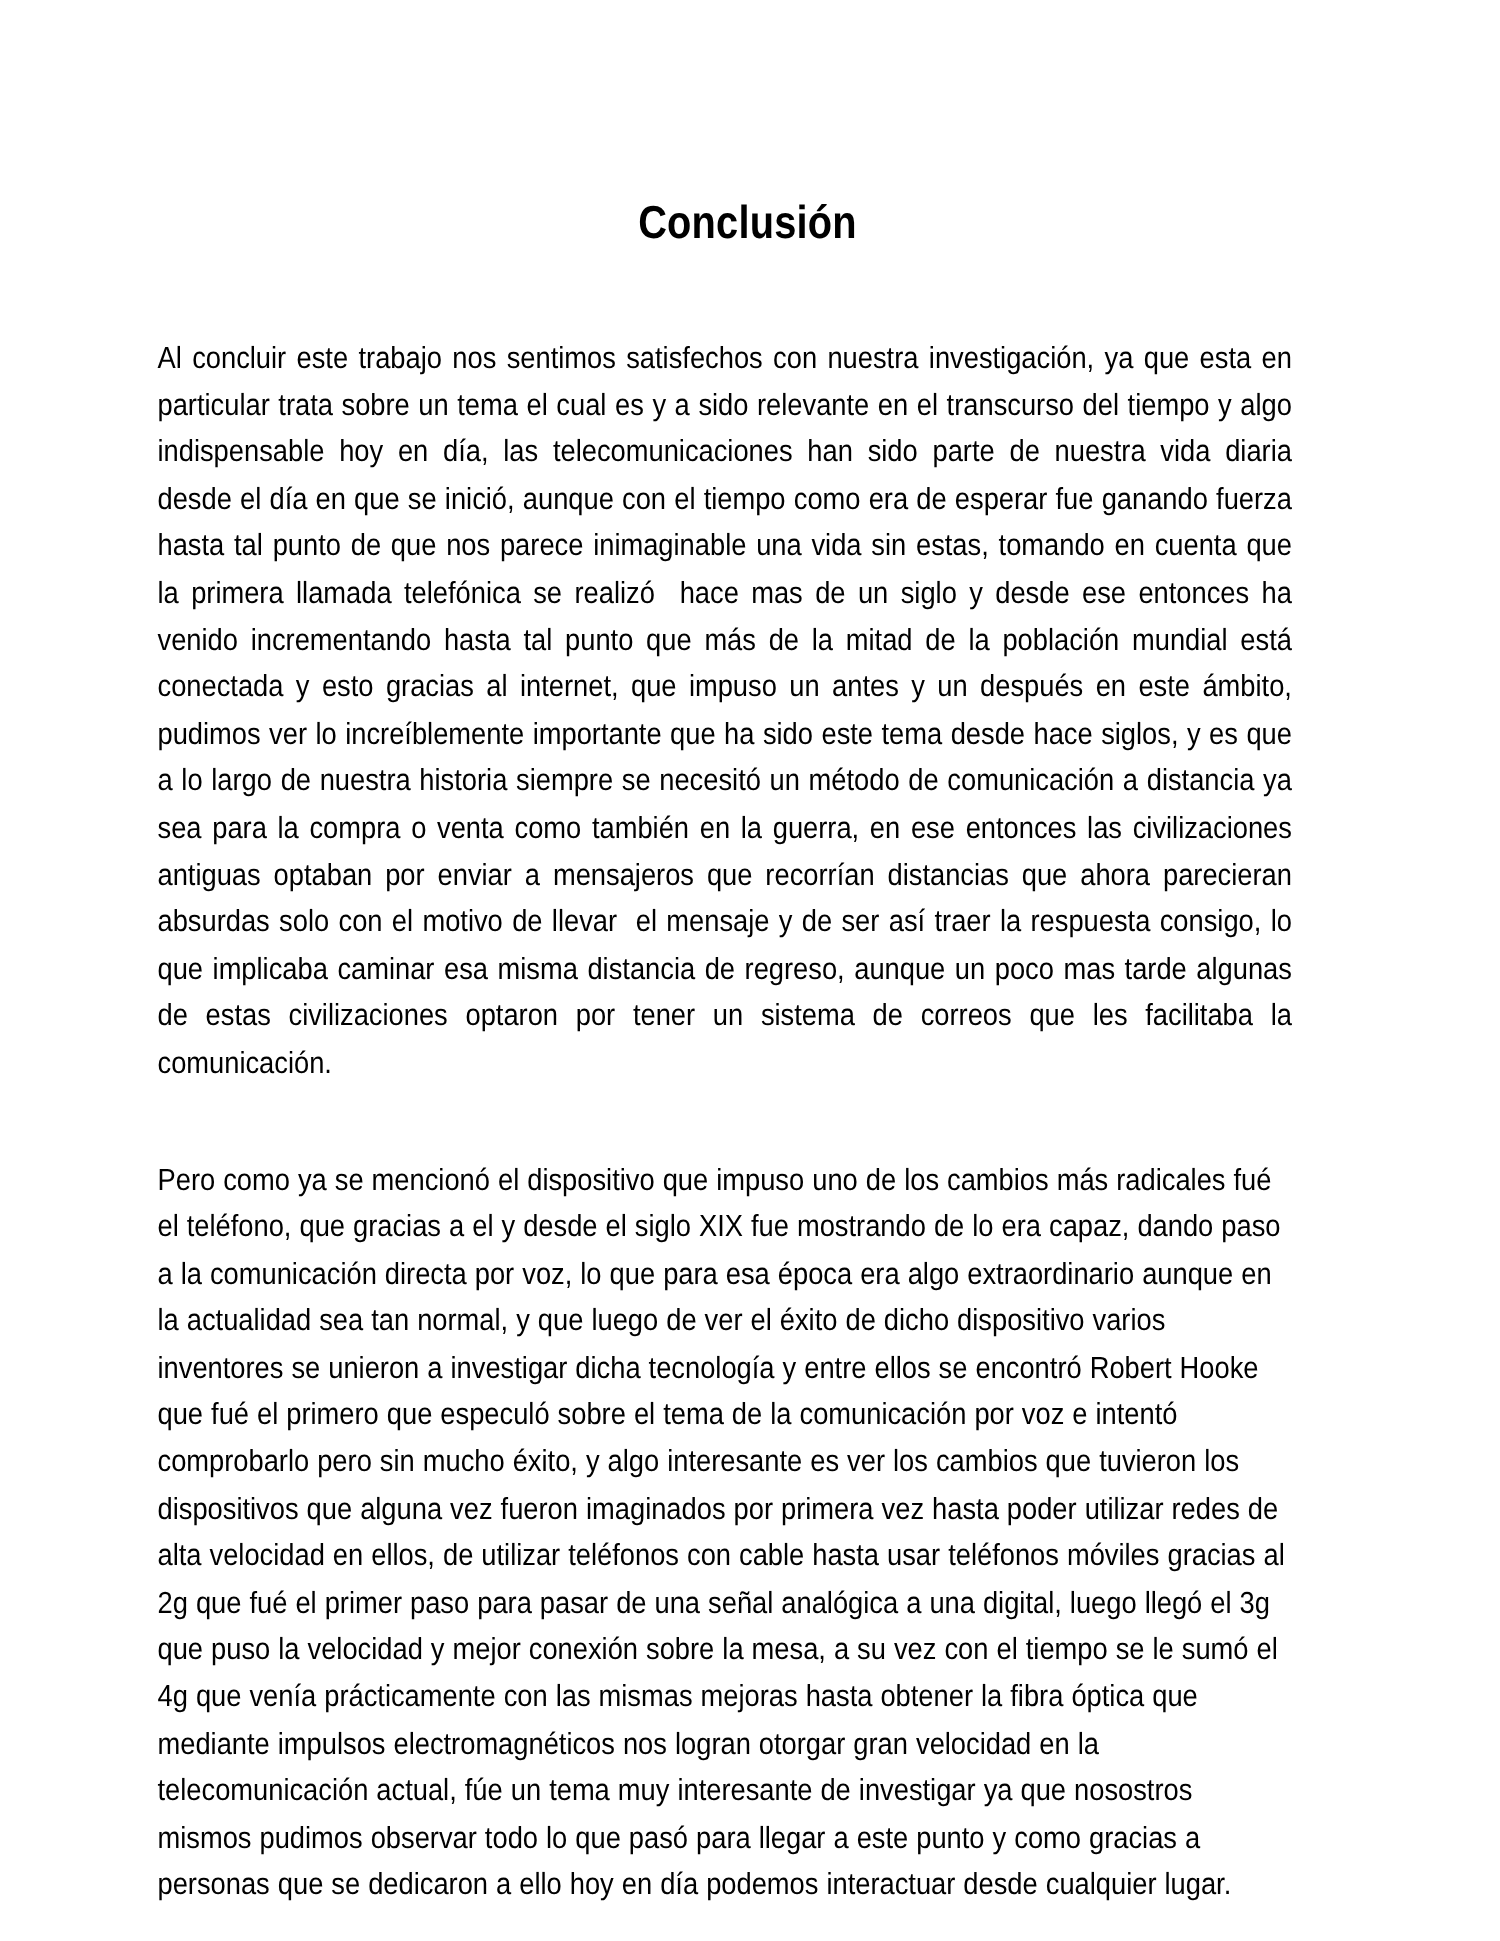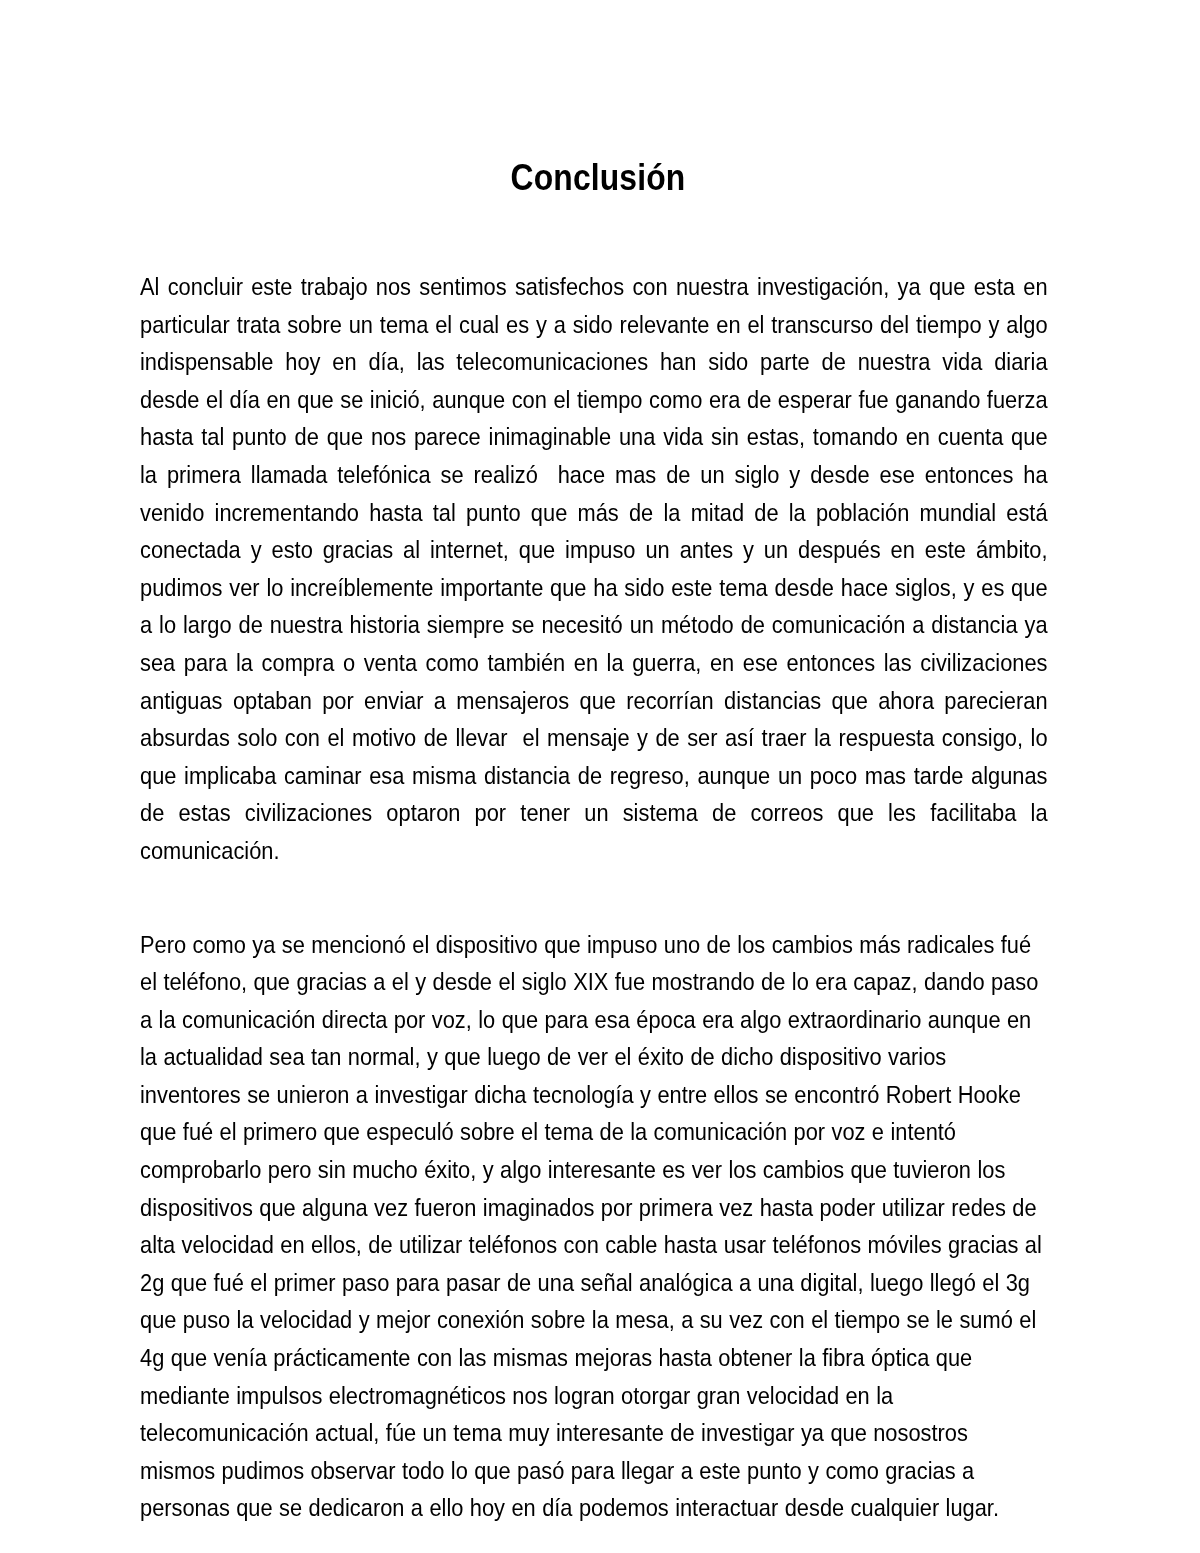--- a/index.html
+++ b/index.html
@@ -36,21 +36,21 @@
     letter-spacing: 0.2px;
     transform: scaleX(0.86);
     transform-origin: center top;
     white-space: nowrap;
   }
 
   
   .body-block {
     position: absolute;
     top: 268px;
-    left: 140px;
+    left: 126px;
     width: 908px;
   }
 
   .para {
     font-family: "Liberation Sans Narrow", "Liberation Sans", sans-serif;
     font-size: 24.4px;
     line-height: 37.6px;
     text-align: justify;
     text-justify: inter-word;
     margin: 0;

